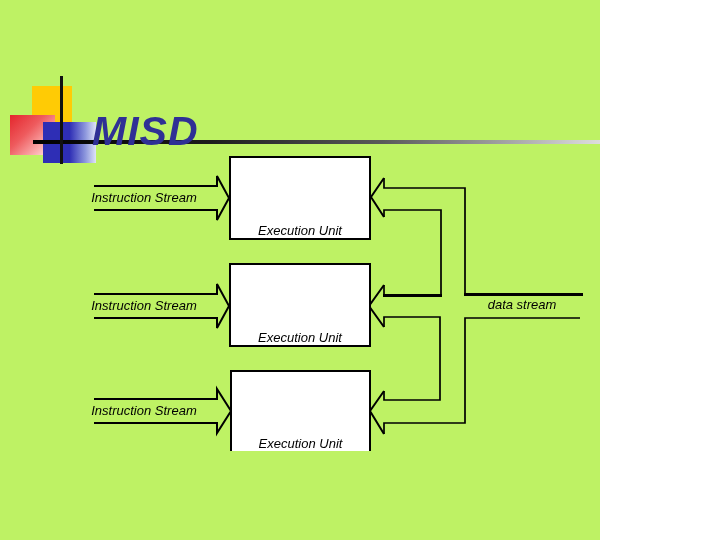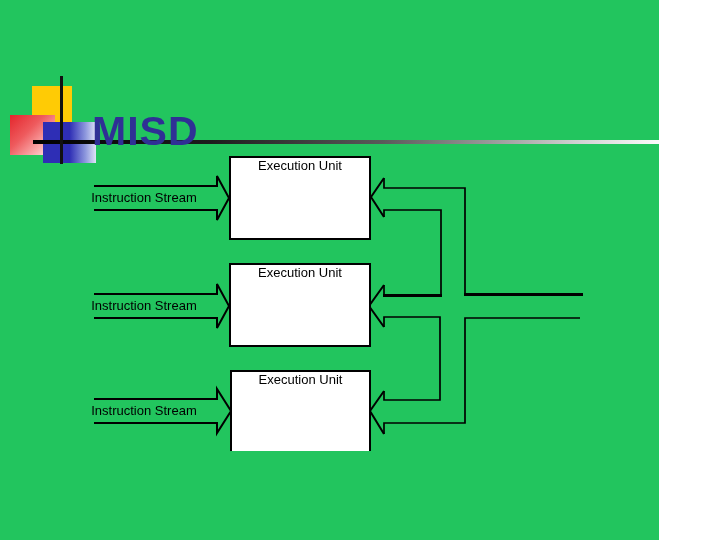--- a/index.html
+++ b/index.html
@@ -1,18 +1,18 @@
 <!DOCTYPE html>
 <html><head>
 <meta charset="utf-8">
 <style>
   html,body{margin:0;padding:0;background:#ffffff;}
   .slide{
-    position:relative;width:659px;height:540px;background:#22c55e;
-    overflow:hidden;font-family:"Liberation Sans",sans-serif;
+    position:relative;width:600px;height:540px;background:#bef264;
+    overflow:hidden;font-family:"Liberation Sans",sans-serif;font-style:italic;
   }
   
   .deco{position:absolute;}
   .deco-yellow{left:32px;top:86px;width:40px;height:37px;background:#ffcb05;}
   .deco-red{left:10px;top:115px;width:45px;height:40px;
     background:linear-gradient(135deg,#e4262c 0%,#ee5a5d 40%,#ffc9c9 85%,#ffeeee 100%);}
   .deco-blue{left:43px;top:122px;width:53px;height:41px;
     background:linear-gradient(90deg,#2e2eb5 0%,#2e2eb5 50%,#8d97dd 80%,#dfe3f7 100%);}
   .title-rule{left:33px;top:140px;width:637px;height:4px;
     background:linear-gradient(to right,#000 0%,#1d1d1d 28%,#5a5a5a 55%,#9a9a9a 72%,#cfcfcf 85%,#f4f4f4 96%,#fff 100%);}
@@ -21,21 +21,21 @@
     position:absolute;left:92px;top:82px;
     font-size:41px;line-height:44px;color:#2f3095;letter-spacing:1px;
   }
   
   .diagram-svg{position:absolute;left:0;top:0;}
   .diagram-svg path{stroke:#000;fill:none;stroke-width:1.7;}
   .diagram-svg path.thick{stroke-width:2.8;}
   .diagram-svg path.arrow{stroke-width:2;}
   .eu-box{
     position:absolute;background:#fff;border:2px solid #000;
-    display:flex;align-items:flex-start;justify-content:center;
+    display:flex;align-items:flex-end;justify-content:center;
     font-size:13px;color:#000;
   }
   .eu-box-1{left:229px;top:156px;width:138px;height:80px;}
   .eu-box-2{left:229px;top:263px;width:138px;height:80px;}
   .eu-box-3{left:230px;top:370px;width:137px;height:79px;border-bottom:none;}
   .flow-label{
     position:absolute;font-size:13px;color:#000;text-align:center;white-space:nowrap;
   }
   .is-label{left:84px;width:120px;}
   .is-label-1{top:190px;}
@@ -81,14 +81,15 @@
   <div class="eu-box eu-box-2">
     <span>Execution Unit</span>
   </div>
   <div class="eu-box eu-box-3">
     <span>Execution Unit</span>
   </div>
 
   <div class="flow-label is-label is-label-1">Instruction Stream</div>
   <div class="flow-label is-label is-label-2">Instruction Stream</div>
   <div class="flow-label is-label is-label-3">Instruction Stream</div>
+  <div class="flow-label ds-label">data stream</div>
 
 </div>
 
 </body></html>

